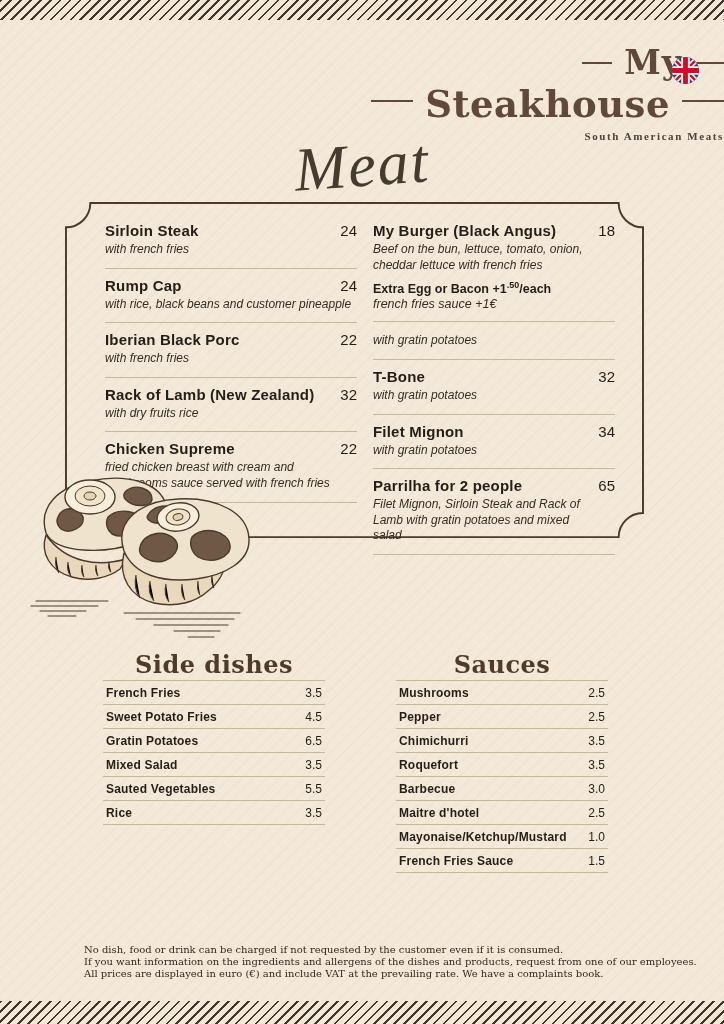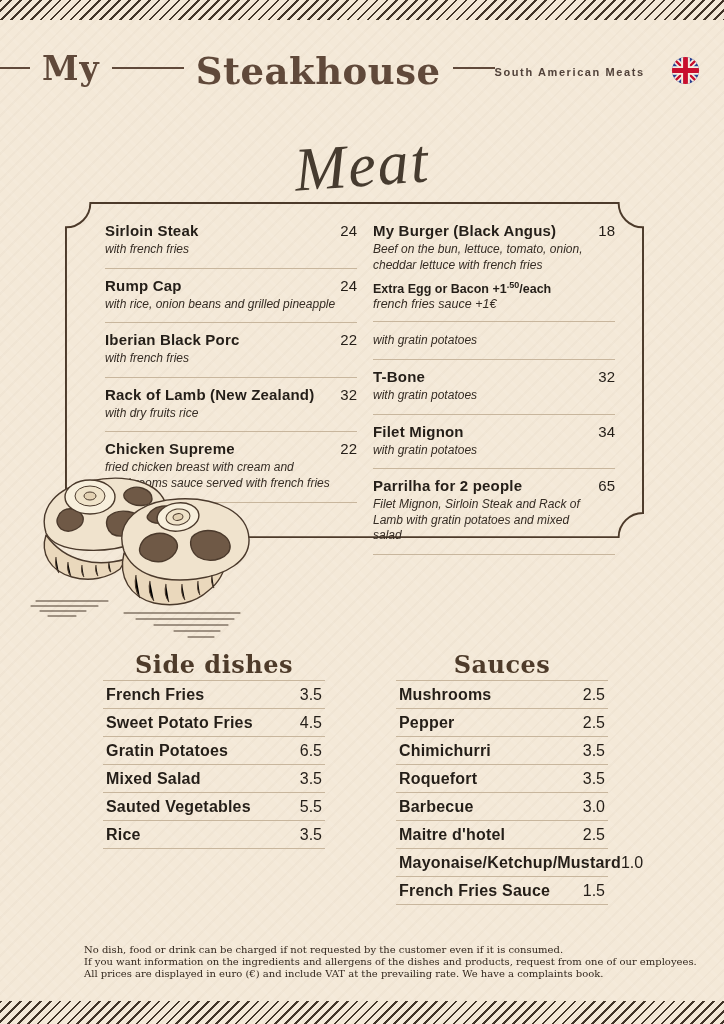--- a/index.html
+++ b/index.html
@@ -15,27 +15,27 @@
     color:#29211b;
   }
   .hatch {
     position:absolute; left:0; width:100%;
     background:repeating-linear-gradient(135deg, #413428 0px, #413428 1.8px, transparent 1.8px, transparent 7px);
   }
   .hatch-top { top:0; height:20px; }
   .hatch-bottom { bottom:0; height:23px; }
 
   
-  .logo { position:absolute; top:46px; left:0; right:0; display:flex; flex-direction:row; align-items:center; color:#60493a; }
+  .logo { position:absolute; top:46px; left:16px; right:0; display:flex; flex-direction:column; align-items:flex-end; color:#60493a; }
   .logo-row { display:flex; align-items:center; gap:12px; }
   .logo-rule { width:42px; height:2px; background:#60493a; }
   .logo-rule.short { width:30px; }
   .logo-my { font-family:"DejaVu Serif", serif; font-weight:bold; font-size:33px; line-height:1; letter-spacing:1px; }
   .logo-main { font-family:"DejaVu Serif", serif; font-weight:bold; font-size:37px; line-height:1; letter-spacing:0.5px; margin-top:7px; }
-  .logo-tagline { font-family:Liberation Sans, sans-serif; font-weight:bold; font-size:11px; letter-spacing:1.6px; margin-top:7px; color:#51423a; }
+  .logo-tagline { font-family:Liberation Serif, serif; font-weight:bold; font-size:11px; letter-spacing:1.6px; margin-top:7px; color:#51423a; }
 
   .flag { position:absolute; top:56px; right:24px; width:29px; height:29px; cursor:pointer; }
 
   
   .meat-title {
     position:absolute; top:130px; left:0; right:0; text-align:center; z-index:3;
     font-family:"Liberation Serif", serif; font-style:italic; font-weight:400;
     font-size:62px; color:#463b2f; transform:rotate(-4deg); letter-spacing:2px;
   }
 
@@ -57,21 +57,21 @@
   .m-extra-note { font-style:italic; font-size:12.5px; margin-top:1px; color:#352c24; }
 
   
   .meat-art { position:absolute; left:28px; top:455px; z-index:2; }
 
   
   .price-block { position:absolute; top:650px; }
   #sides-block { left:103px; width:222px; }
   #sauces-block { left:396px; width:212px; }
   .block-title { text-align:center; font-family:"DejaVu Serif", serif; font-weight:bold; font-size:24px; color:#4e3b2a; margin-bottom:1px; letter-spacing:0.5px; }
-  .p-row { display:flex; justify-content:space-between; align-items:center; padding:4.5px 3px; border-top:1px solid #c8b69d; font-size:16px; color:#241e18; }
+  .p-row { display:flex; justify-content:space-between; align-items:center; padding:4.5px 3px; border-top:1px solid #c8b69d; font-size:12px; color:#241e18; }
   .p-row:last-child { border-bottom:1px solid #c8b69d; }
   .p-name { font-weight:bold; letter-spacing:0.2px; }
   .p-price { font-weight:normal; }
 
   
   .footer { position:absolute; left:84px; top:944px; font-family:"DejaVu Serif", serif; font-size:10px; color:#33281e; line-height:12px; white-space:nowrap; }
 </style>
 </head>
 <body>
 
@@ -121,21 +121,21 @@
               <span class="m-name">Sirloin Steak</span>
               <span class="m-price">24</span>
             </div>
           <div class="m-desc">with french fries</div>
         </div>
         <div class="m-item">
           <div class="m-head">
               <span class="m-name">Rump Cap</span>
               <span class="m-price">24</span>
             </div>
-          <div class="m-desc">with rice, onion beans and grilled pineapple</div>
+          <div class="m-desc">with rice, black beans and customer pineapple</div>
         </div>
         <div class="m-item">
           <div class="m-head">
               <span class="m-name">Iberian Black Porc</span>
               <span class="m-price">22</span>
             </div>
           <div class="m-desc">with french fries</div>
         </div>
         <div class="m-item">
           <div class="m-head">

